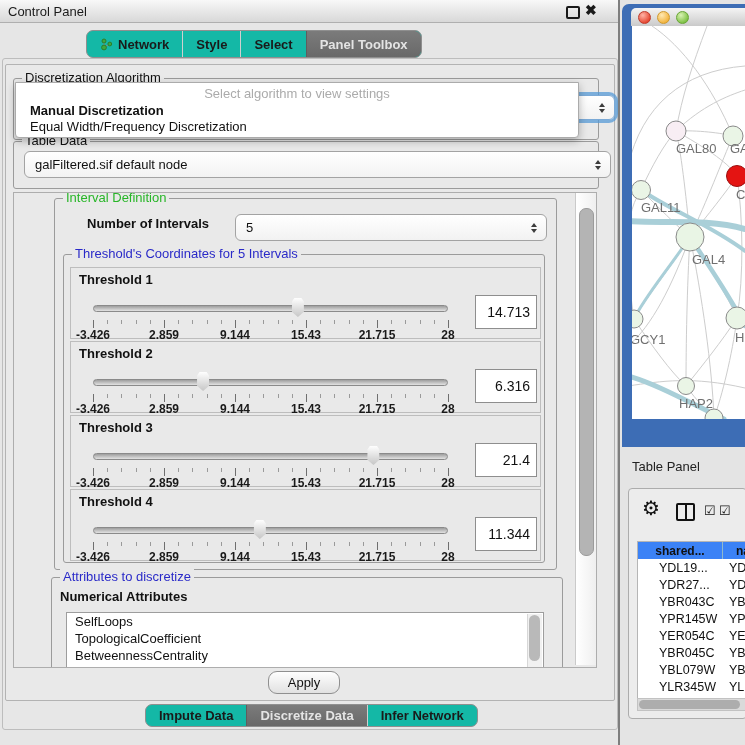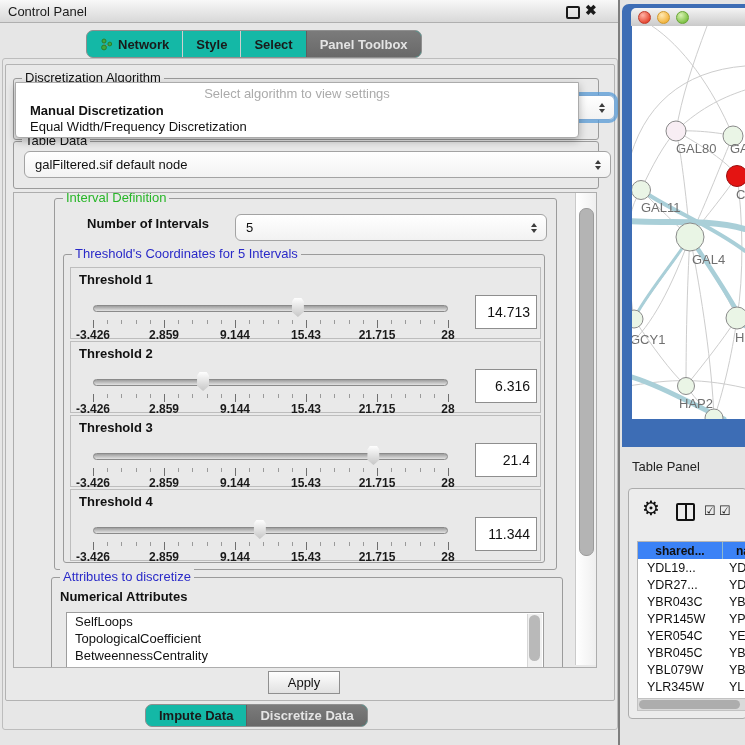--- a/index.html
+++ b/index.html
@@ -76,21 +76,21 @@
   .vbox{position:absolute;left:404px;top:27px;width:54px;height:32px;background:#fff;border:1px solid #8E8E8E;
         display:flex;align-items:center;justify-content:flex-end;padding-right:6px;font-size:14px;}
 
   #group-attr{left:37px;top:384px;width:510px;height:100px;}
   #lbl-numattr{position:absolute;left:8px;top:11px;font-weight:700;}
   #attr-list{position:absolute;left:14px;top:34px;width:476px;height:62px;background:#fff;border:1px solid #9D9D9D;}
   .li{line-height:17px;padding-left:8px;}
   #attr-sb{position:absolute;right:1px;top:1px;bottom:1px;width:14px;background:#F1F1F1;border-left:1px solid #D7D7D7;}
   #attr-sb-thumb{position:absolute;left:1px;top:1px;width:11px;height:46px;background:#B9B9B9;border-radius:6px;}
 
-  #apply-btn{left:268px;top:671px;width:70px;height:21px;border:1px solid #8F8F8F;border-radius:0;
+  #apply-btn{left:268px;top:671px;width:70px;height:21px;border:1px solid #8F8F8F;border-radius:9px;
              background:linear-gradient(#FEFEFE,#E1E1E1);display:flex;align-items:center;justify-content:center;font-size:13px;}
 
   
   #rightbg{left:620px;top:0;width:125px;height:745px;background:#E4E4E4;}
   #divider{left:618px;top:0;width:2px;height:745px;background:#7E7E7E;}
   #netwin{left:622px;top:4px;width:123px;height:443px;background:#3D6DB5;border-radius:7px 0 0 0;}
   #ntitle{position:absolute;left:9px;top:4px;right:0;height:18px;background:linear-gradient(#F4F4F4,#CACACA);
           border-radius:5px 0 0 0;display:flex;align-items:center;padding-left:7px;gap:6px;}
   .light{width:11px;height:11px;border-radius:50%;}
   .lr{background:radial-gradient(circle at 35% 30%,#FFB3A6,#E5452F 75%);border:1px solid #BE3A2B;}
@@ -104,21 +104,21 @@
   #split{position:absolute;left:47px;top:14px;width:15px;height:14px;border:2px solid #111;border-radius:2px;}
   #split:after{content:"";position:absolute;left:6.5px;top:0;width:2px;height:14px;background:#111;}
   .chk{position:absolute;top:14px;font-size:13px;color:#111;}
   #ntable{position:absolute;left:8px;top:52px;width:109px;border:1px solid #B5B5B5;box-sizing:border-box;}
   #thead{display:flex;height:17px;background:#3b82f6;font-weight:bold;}
   #thead .hc{display:flex;align-items:center;font-size:12px;box-sizing:border-box;border-right:1px solid #8FB9CC;}
   #thead .hc1{width:85px;justify-content:center;}
   #thead .hc2{flex:1;padding-left:13px;overflow:hidden;border-right:none;}
   #tbody{height:139px;overflow:hidden;background:#fff;}
   .trow{display:flex;height:17px;font-size:12.5px;align-items:center;}
-  .c1{width:85px;padding-left:9px;box-sizing:border-box;white-space:nowrap;}
+  .c1{width:85px;padding-left:21px;box-sizing:border-box;white-space:nowrap;}
   .c2{flex:1;padding-left:6px;white-space:nowrap;overflow:hidden;}
   #hscroll{position:absolute;left:8px;top:209px;width:109px;height:13px;background:#DADADA;border:1px solid #C2C2C2;box-sizing:border-box;}
   #hthumb{position:absolute;left:1px;top:1px;width:101px;height:9px;background:#ADADAD;border-radius:5px;}
 
   svg text{font-family:"Liberation Sans",sans-serif;}
 </style>
 </head>
 <body>
 
 <div id="root">
@@ -285,20 +285,23 @@
   <div id="apply-btn" class="abs">
     <span>Apply</span>
   </div>
 
   <div id="bottom-tabs" class="seg-bar">
     <div class="seg">
         <span>Impute Data</span>
       </div>
     <div class="seg sel">
         <span>Discretize Data</span>
+      </div>
+    <div class="seg">
+        <span>Infer Network</span>
       </div>
   </div>
 
   <div id="rightbg" class="abs"></div>
   <div id="divider" class="abs"></div>
 
   <div id="netwin" class="abs">
     <div id="ntitle">
       <span class="light lr"></span>
       <span class="light ly"></span>

